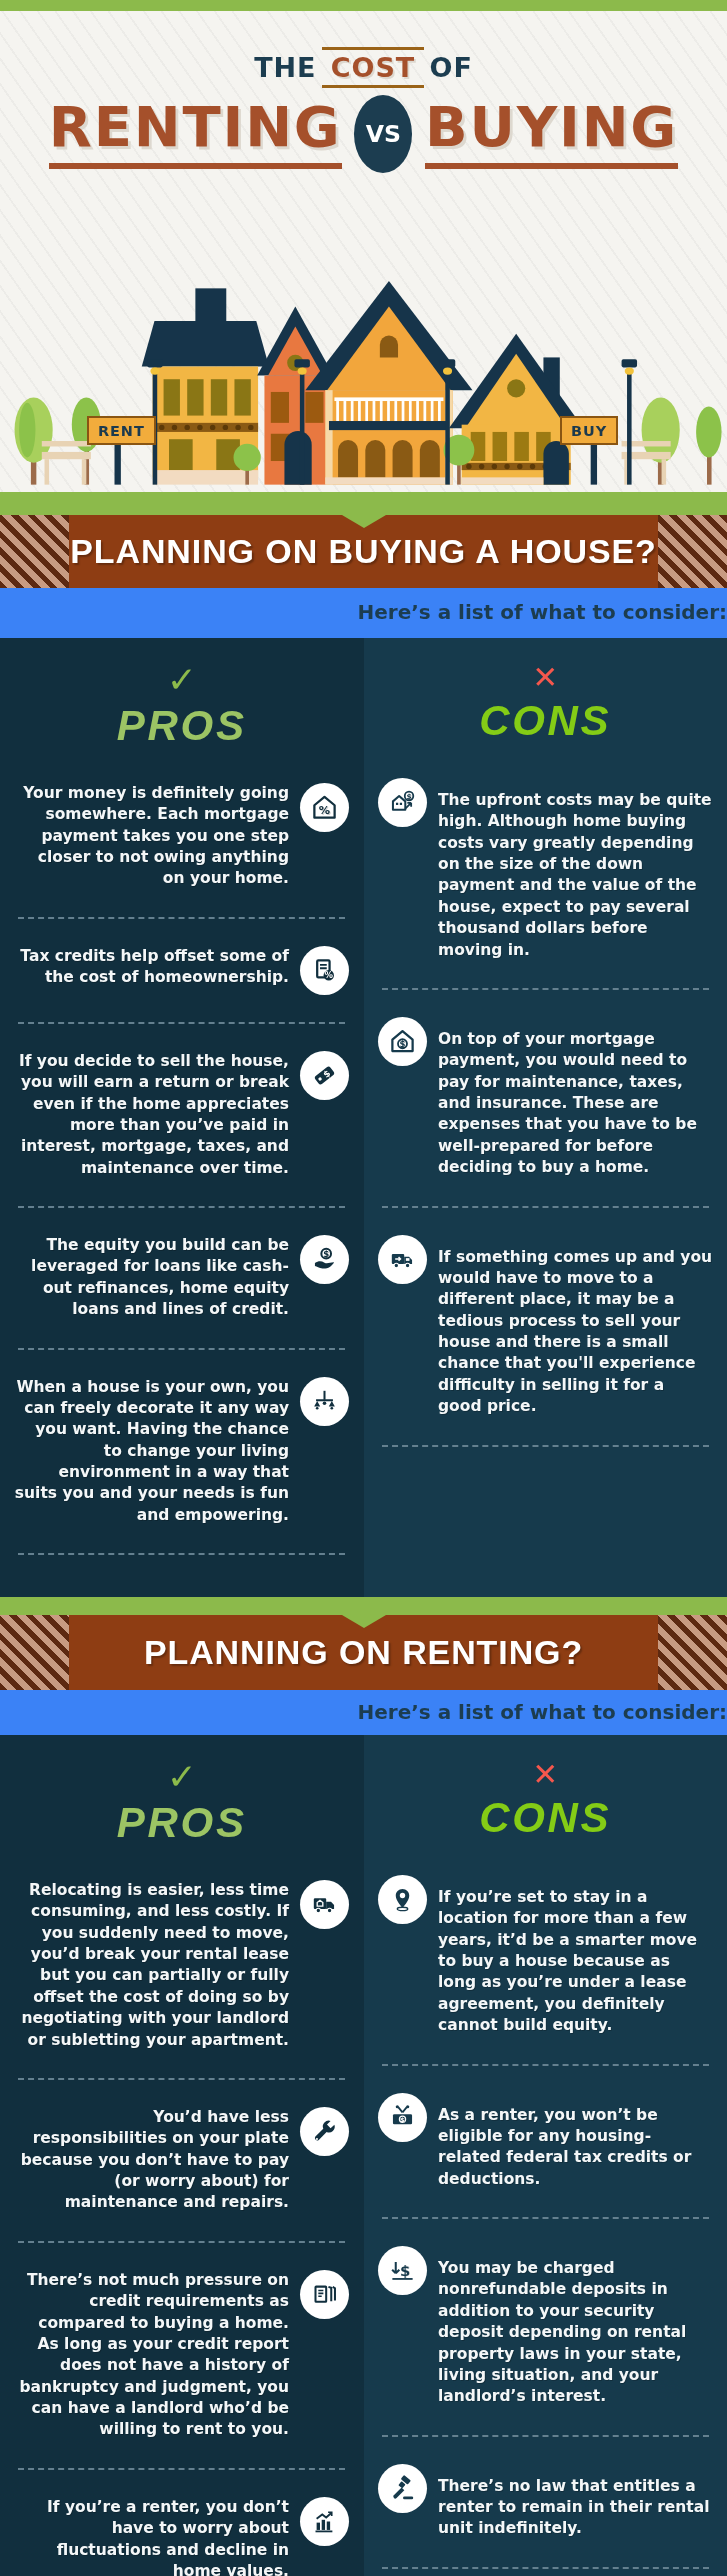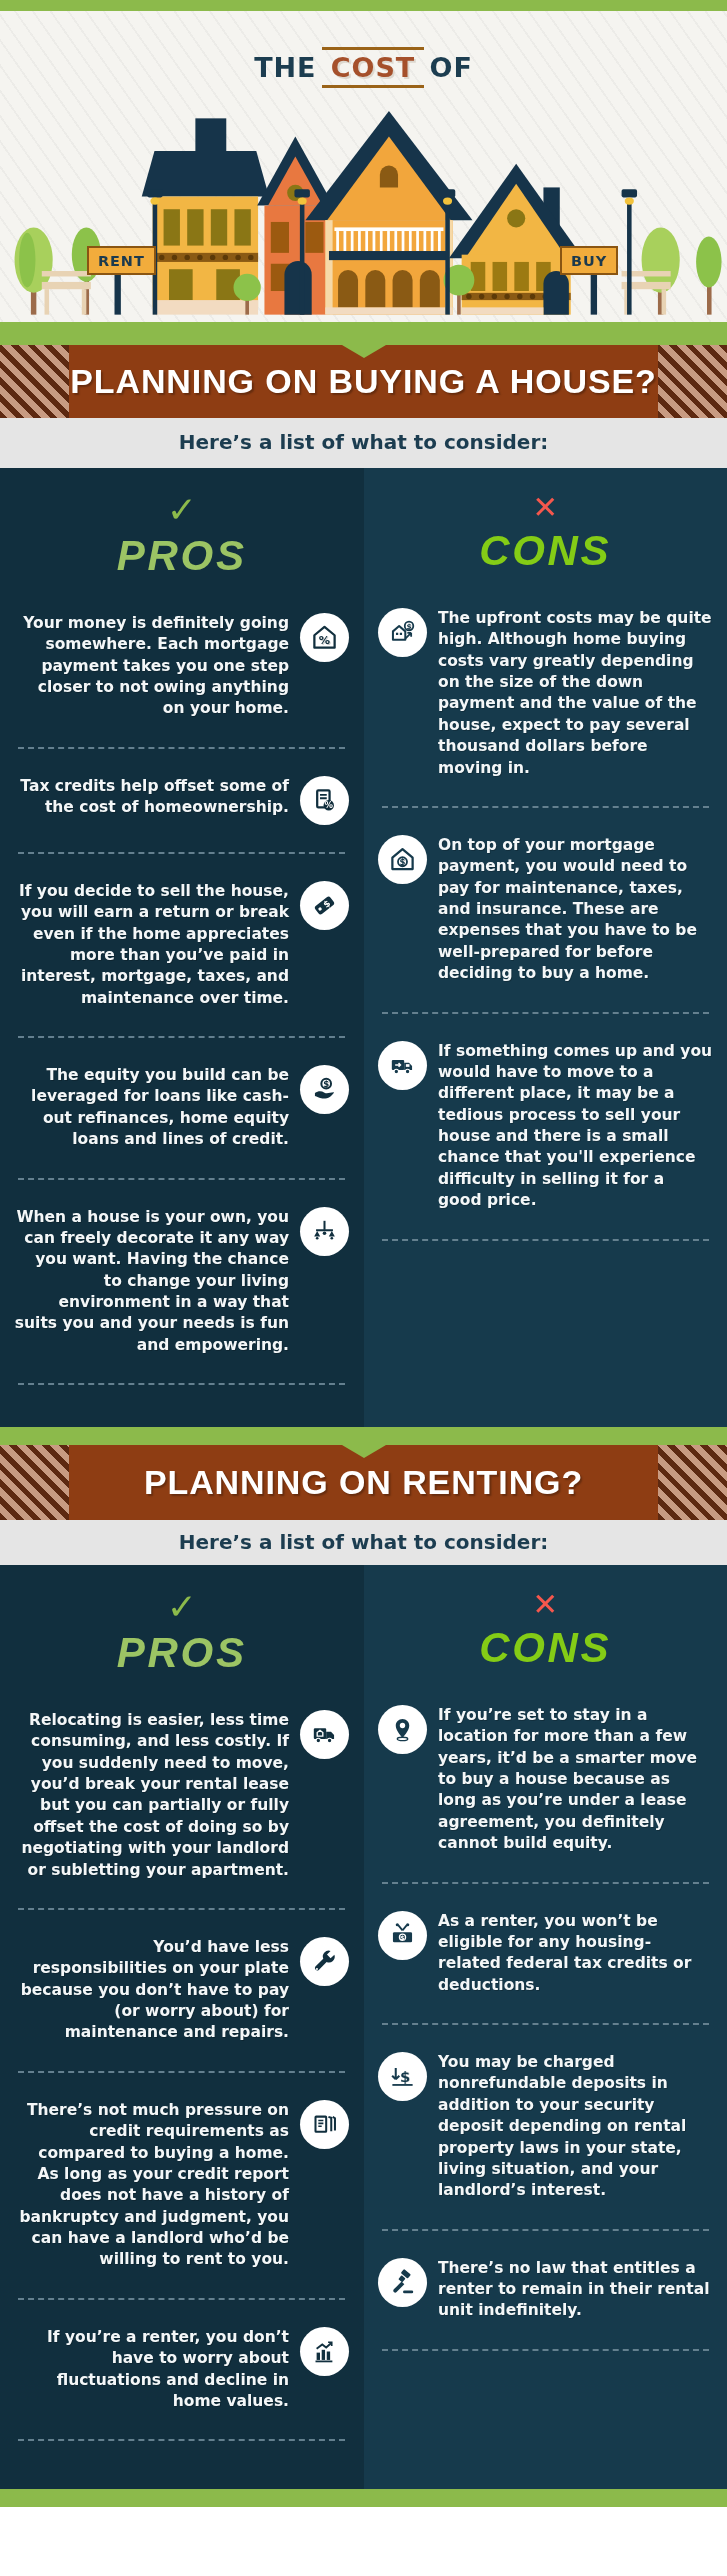--- a/index.html
+++ b/index.html
@@ -1,21 +1,21 @@
 <!DOCTYPE html>
 <html style="font-size:14.5px"><head>
 <meta charset="utf-8">
 <style>
   html,body{margin:0;padding:0;background:#ffffff;}
   .page{width:727px;margin:0 auto;font-family:"DejaVu Sans","Liberation Sans",sans-serif;}
   .greenbar{height:11px;background:#8CBA4B;}
   .bottombar{height:18px;background:#8CBA4B;}
 
   
-  .hero{position:relative;height:334px;overflow:hidden;text-align:center;
+  .hero{position:relative;height:504px;overflow:hidden;text-align:center;
     background:#f5f4f0;
     background-image:repeating-linear-gradient(55deg,rgba(160,160,160,.10) 0 1.8px,transparent 1.8px 14.5px);}
   .title1{margin-top:36px;font-size:27px;font-weight:bold;color:#1C3D50;letter-spacing:0.9px;}
   .title1 .cost{display:inline-block;color:#A5502B;border-top:3.6px solid #9A6318;border-bottom:3.6px solid #9A6318;
     padding:1.8px 9px;margin:0 5.5px;text-shadow:1.8px 1.8px 0 #ddd8cf;}
   .title2{margin-top:7.3px;display:flex;justify-content:center;align-items:center;gap:12.7px;}
   .title2 .word{font-size:56px;font-weight:bold;color:#A5502B;letter-spacing:1.8px;line-height:1;
     border-bottom:6.4px solid #A5502B;padding-bottom:7.3px;text-shadow:2.7px 2.7px 0 #ddd8cf;}
   .vs-oval{flex:none;width:58px;height:78px;border-radius:50%;background:#1C3D50;color:#fff;
     display:flex;align-items:center;justify-content:center;font-size:23.6px;font-weight:bold;}
@@ -31,21 +31,21 @@
   .banner-renting{height:75px;}
   .hatch{position:absolute;top:0;bottom:0;width:69px;
     background:repeating-linear-gradient(45deg,#5D2911 0 5.5px,#C89B82 5.5px 11.8px);}
   .hatch-left{left:0;} .hatch-right{right:0;}
   .notch{position:absolute;top:0;left:50%;transform:translateX(-50%);width:0;height:0;
     border-left:22px solid transparent;border-right:22px solid transparent;border-top:13.6px solid #8CBA4B;}
   .banner h2{margin:0;line-height:73px;text-align:center;color:#fff;font-size:34px;font-weight:bold;
     letter-spacing:0.9px;text-shadow:1.8px 1.8px 1.8px rgba(0,0,0,.28);font-family:"Liberation Sans",sans-serif;}
   .banner-renting h2{line-height:75px;}
 
-  .subtitle{background:#e5e5e5;color:#1C3D50;font-size:20px;font-weight:bold;text-align:center;}
+  .subtitle{background:#3b82f6;color:#1C3D50;font-size:20px;font-weight:bold;text-align:right;}
   .subtitle-buying{height:50px;line-height:48px;}
   .subtitle-renting{height:45px;line-height:44px;}
   .greenstrip{height:18px;background:#8CBA4B;}
 
   
   .cols{display:flex;overflow:hidden;}
   .cols-buying{height:959px;}
   .cols-renting{height:924px;}
   .col{width:364px;box-sizing:border-box;padding:0 14.5px;display:flex;flex-direction:column;}
   .col-pros{background:#112F3E;}
@@ -57,35 +57,40 @@
   .coltitle{margin:7.3px 0 0;font-size:42px;font-weight:bold;letter-spacing:2.7px;line-height:1;
     font-family:"Liberation Sans",sans-serif;font-style:italic;}
   .col-pros .coltitle{color:#9CC464;}
   .col-cons .coltitle{color:#84cc16;}
 
   .item{display:flex;gap:11px;align-items:flex-start;color:#F4F7F8;font-size:15.5px;line-height:1.38;
     font-weight:bold;text-shadow:0.9px 0.9px 0 rgba(0,0,0,.20);}
   .col-pros .item .txt{order:1;flex:1;text-align:right;}
   .col-pros .item .icircle{order:2;}
   .col-cons .item .icircle{order:1;}
-  .col-cons .item .txt{order:2;flex:1;text-align:left;}
+  .col-cons .item .txt{order:2;flex:1;text-align:left;margin-top:12px;}
   .icircle{flex:none;width:49px;height:49px;border-radius:50%;background:#fff;
     display:flex;align-items:center;justify-content:center;}
   .col-pros .icircle{color:#112F3E;}
   .col-cons .icircle{color:#163A4C;}
   .dash{border:none;border-top:2.7px dashed #64808F;margin:27px 3.6px;width:auto;}
 </style>
 </head>
 <body>
 
 <div class="page">
   <div class="greenbar"></div>
 
   <header class="hero">
     <div class="title1"><span>THE</span><span class="cost">COST</span><span>OF</span></div>
+    <div class="title2">
+      <span class="word">RENTING</span>
+      <span class="vs-oval">VS</span>
+      <span class="word">BUYING</span>
+    </div>
 
     <div class="scene">
       <svg viewBox="0 0 800 232" width="727" height="211">
 
         <rect x="215" y="8" width="34" height="38" fill="#16344A"></rect>
         <path d="M156 94 L170 44 H282 L296 94 Z" fill="#16344A"></path>
         <rect x="168" y="94" width="116" height="122" fill="#F2B644"></rect>
         <rect x="180" y="108" width="18" height="40" fill="#8A7615"></rect>
           <rect x="206" y="108" width="18" height="40" fill="#8A7615"></rect>
           <rect x="232" y="108" width="18" height="40" fill="#8A7615"></rect>

